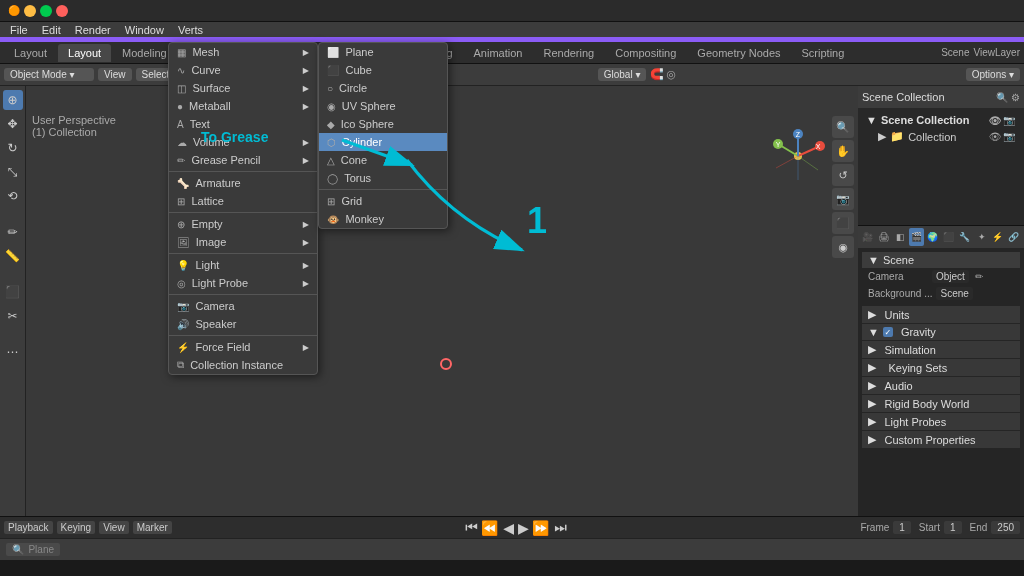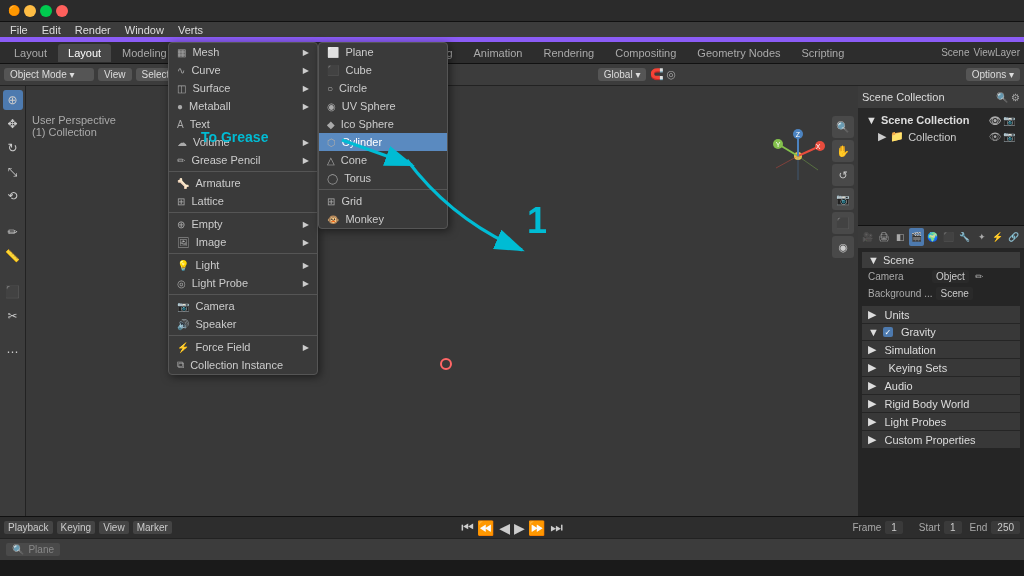--- a/index.html
+++ b/index.html
@@ -673,21 +673,21 @@
 
   <span style="font-size:14px;cursor:pointer;color:#ccc;">⏮</span>
   <span style="font-size:14px;cursor:pointer;color:#ccc;">⏪</span>
   <span style="font-size:14px;cursor:pointer;color:#ccc;">◀</span>
   <span style="font-size:14px;cursor:pointer;color:#ccc;">▶</span>
   <span style="font-size:14px;cursor:pointer;color:#ccc;">⏩</span>
   <span style="font-size:14px;cursor:pointer;color:#ccc;">⏭</span>
   <span style="flex:1;"></span>
   <span style="font-size:10px;color:#aaa;">Frame</span>
   <span style="background:#3a3a3a;padding:1px 6px;border-radius:2px;font-size:10px;">1</span>
-  <span style="font-size:10px;color:#aaa;margin-left:12px;">Start</span>
+  <span style="font-size:10px;color:#aaa;margin-left:4px;">Start</span>
   <span style="background:#3a3a3a;padding:1px 6px;border-radius:2px;font-size:10px;">1</span>
   <span style="font-size:10px;color:#aaa;margin-left:4px;">End</span>
   <span style="background:#3a3a3a;padding:1px 6px;border-radius:2px;font-size:10px;">250</span>
 </div>
 
 <div id="status-bar">
   <div style="display:flex;align-items:center;gap:4px;background:#4a4a4a;padding:1px 6px;border-radius:2px;">
     <span>🔍</span>
     <span style="color:#888;font-size:10px;">Plane</span>
   </div>

